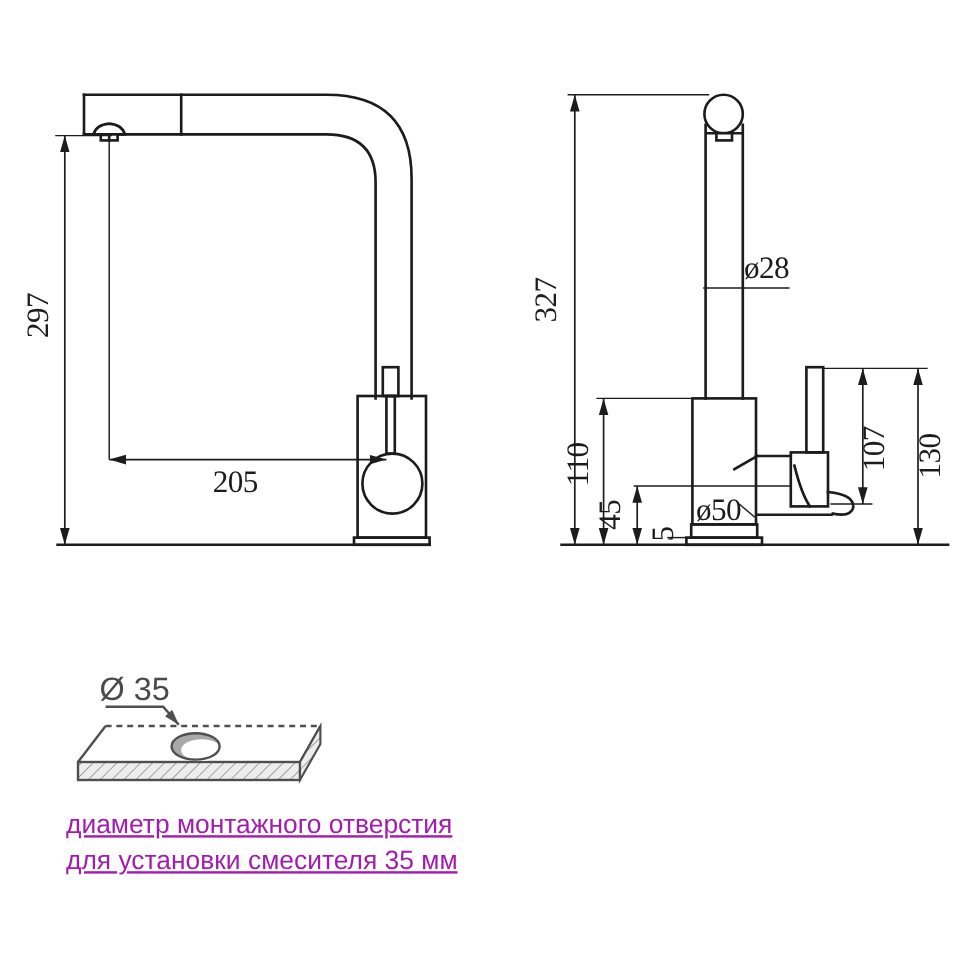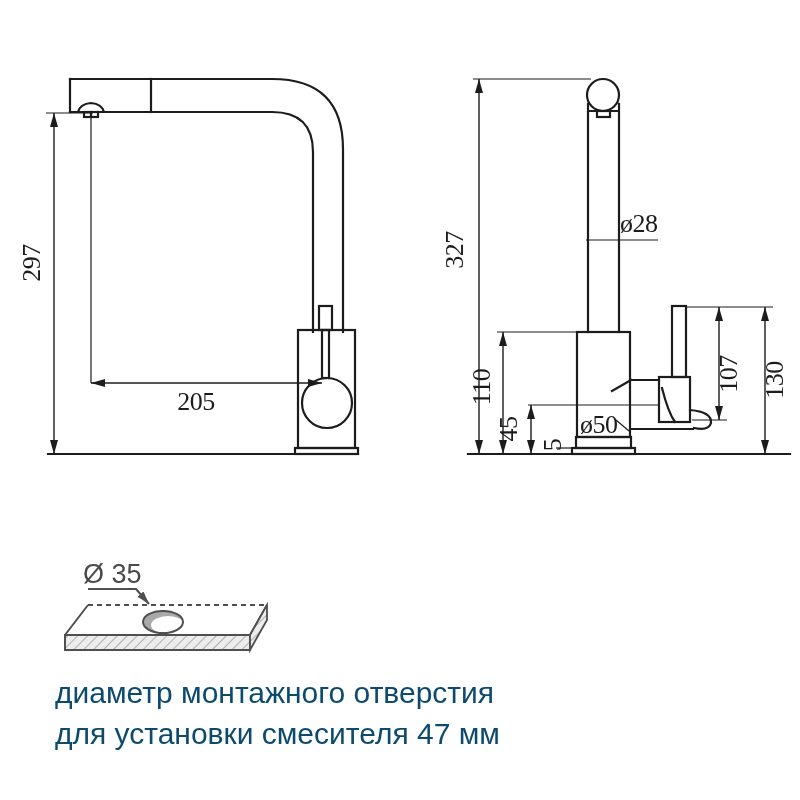--- a/index.html
+++ b/index.html
@@ -7,21 +7,21 @@
          font-family:"Liberation Sans",sans-serif;}
   #drawing{position:absolute;left:0;top:0;}
   .obj{stroke:#1c1c1c;stroke-width:2.2;fill:none;stroke-linecap:square;}
   .objf{stroke:#1c1c1c;stroke-width:2.2;fill:#ffffff;}
   .dimline{stroke:#1c1c1c;stroke-width:1.4;fill:none;}
   .extline{stroke:#1c1c1c;stroke-width:1.2;fill:none;}
   .dimtxt{font-family:"Liberation Serif",serif;font-size:26px;fill:#1c1c1c;letter-spacing:-0.5px;}
   .gray{stroke:#4f4f4f;fill:none;stroke-width:2;}
   .holetxt{font-family:"Liberation Sans",sans-serif;font-size:27px;fill:#4a4a4a;}
   #caption{position:absolute;left:55px;top:672px;width:560px;
-           font-size:30px;line-height:1.38;color:#0c4a6e;}
+           font-size:22px;line-height:1.38;color:#a21caf;text-decoration:underline;}
 </style>
 </head>
 <body>
 
 <div id="stage">
 <svg id="drawing" width="800" height="800" viewBox="0 0 800 800" xmlns="http://www.w3.org/2000/svg">
   <defs>
     <marker id="arr" markerWidth="16" markerHeight="10" refX="14" refY="5" orient="auto-start-reverse" markerUnits="userSpaceOnUse">
       <path d="M0,1 L14,5 L0,9 Z" fill="#1c1c1c"></path>
     </marker>
@@ -118,15 +118,15 @@
     <ellipse cx="163" cy="622" rx="20" ry="11" fill="#a9a9a9"></ellipse>
     <ellipse cx="168" cy="625" rx="17" ry="9" fill="#ffffff"></ellipse>
     <ellipse class="gray" cx="163" cy="622" rx="20" ry="11"></ellipse>
     <polyline class="gray" points="88,589 136,589 149,604" fill="none" marker-end="url(#arrg)"></polyline>
     <text class="holetxt" x="83" y="583" text-anchor="start">Ø 35</text>
   </g>
 </svg>
 
 <div id="caption">
   <div>диаметр монтажного отверстия</div>
-  <div>для установки смесителя 47 мм</div>
+  <div>для установки смесителя 35 мм</div>
 </div>
 </div>
 
 </body></html>

